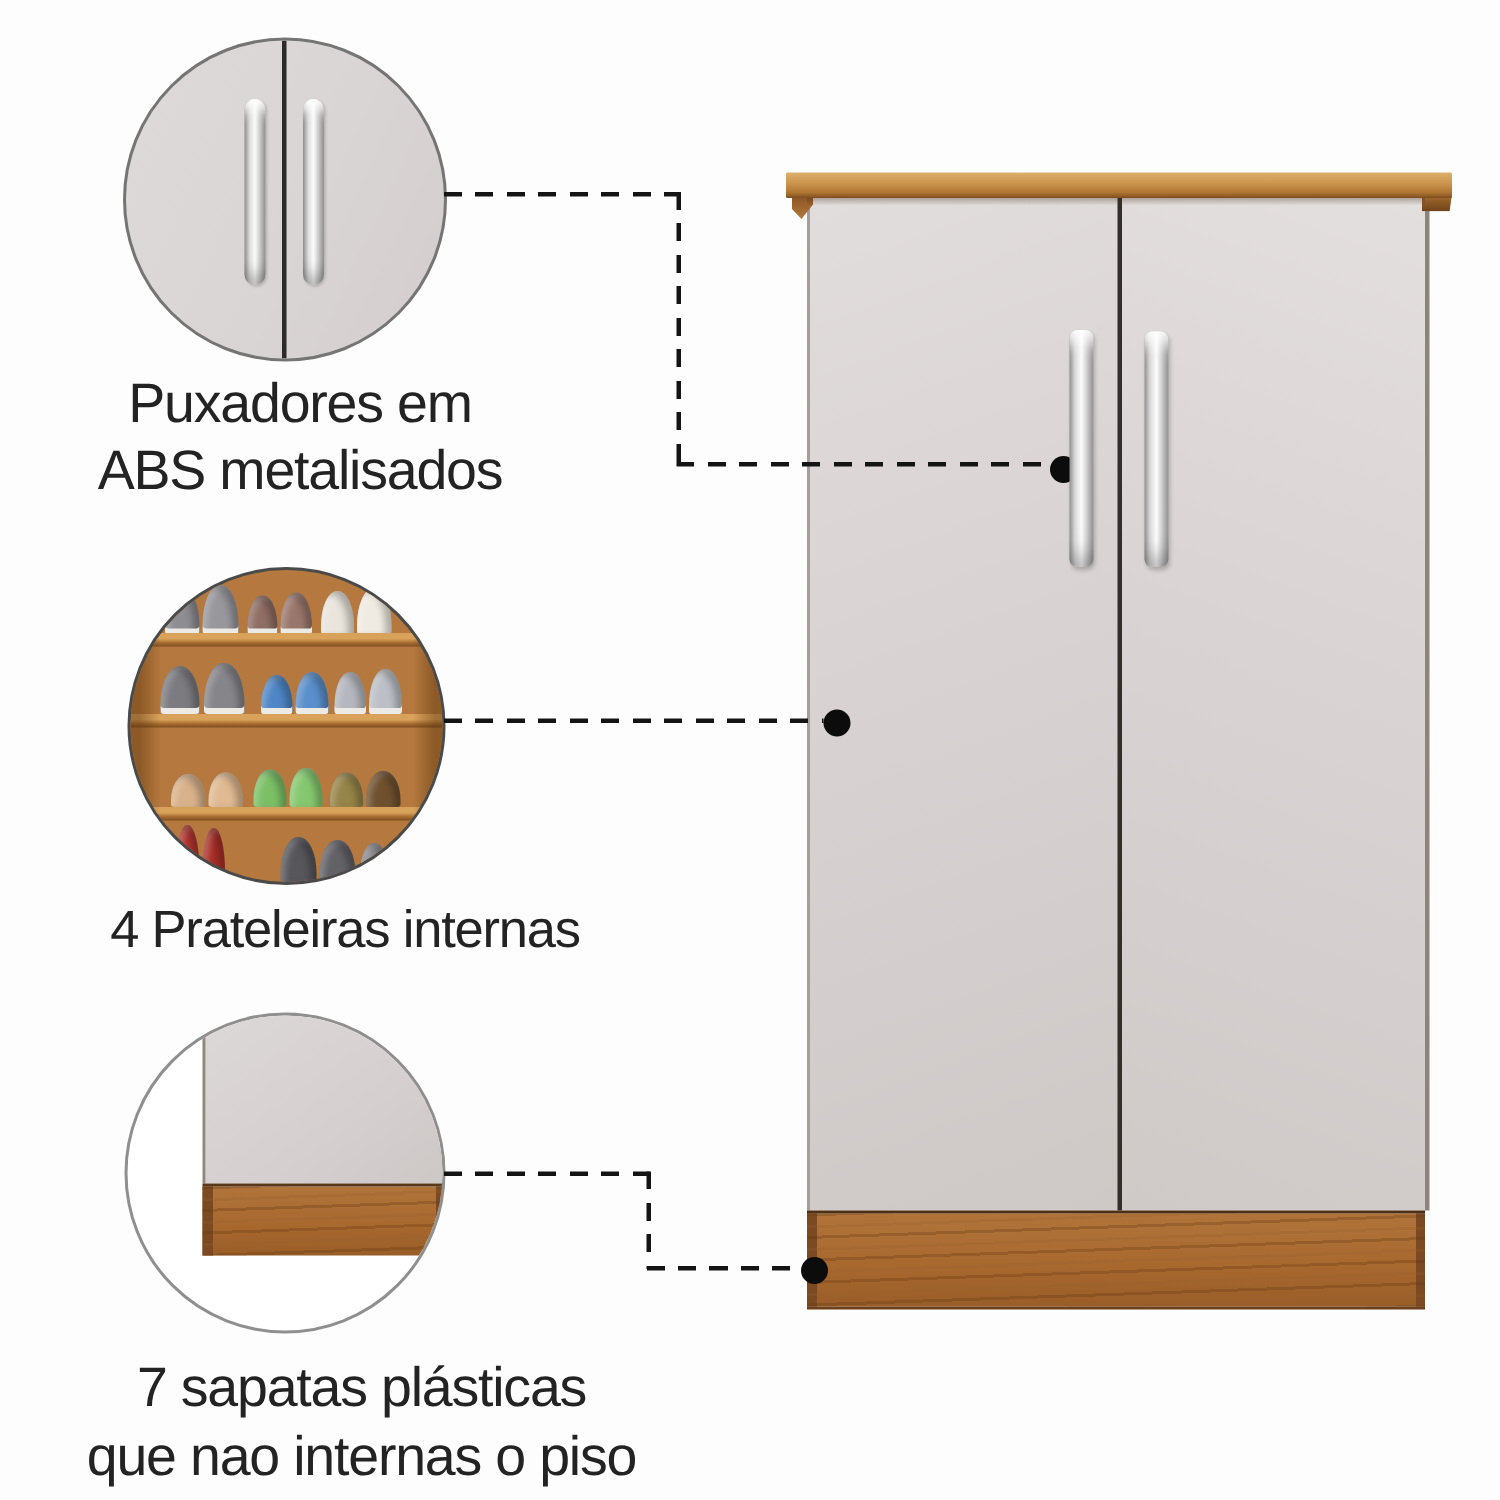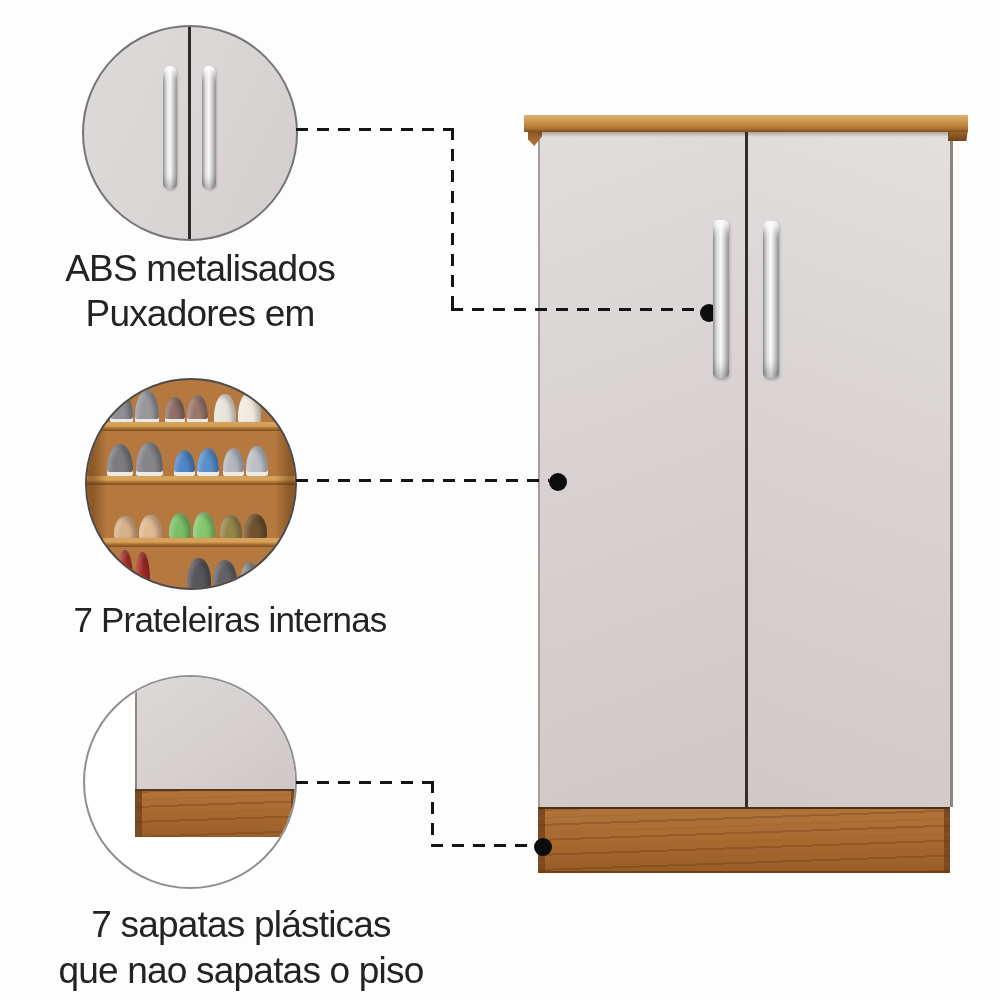--- a/index.html
+++ b/index.html
@@ -102,22 +102,22 @@
     </div>
     <div id="cab-base" class="wood-base"></div>
   </div>
 
   <div class="callout-circle" id="circle-handles">
     <div id="ch-line"></div>
     <div class="mini-handle" id="mini-handle-left"></div>
     <div class="mini-handle" id="mini-handle-right"></div>
   </div>
   <div class="caption" id="cap-handles">
+    <div>Puxadores em</div>
     <div>ABS metalisados</div>
-    <div>Puxadores em</div>
   </div>
 
   <div class="callout-circle" id="circle-shelves">
     <div id="shoe-area">
         <div class="shoe" style="left: 23px; top: 12px; width: 23px; height: 31px; background-color: rgb(141, 141, 146); box-shadow: rgb(236, 234, 228) 0px -4px 0px inset, rgba(0, 0, 0, 0.28) -4px 2px 5px inset, rgba(255, 255, 255, 0.25) 3px 2px 4px inset;"></div>
         <div class="shoe" style="left: 48px; top: 10px; width: 24px; height: 33px; background-color: rgb(151, 151, 156); box-shadow: rgb(236, 234, 228) 0px -4px 0px inset, rgba(0, 0, 0, 0.28) -4px 2px 5px inset, rgba(255, 255, 255, 0.25) 3px 2px 4px inset;"></div>
         <div class="shoe" style="left: 78px; top: 17px; width: 20px; height: 26px; background-color: rgb(143, 110, 101); box-shadow: rgb(236, 234, 228) 0px -4px 0px inset, rgba(0, 0, 0, 0.28) -4px 2px 5px inset, rgba(255, 255, 255, 0.25) 3px 2px 4px inset;"></div>
         <div class="shoe" style="left: 100px; top: 15px; width: 21px; height: 28px; background-color: rgb(154, 119, 109); box-shadow: rgb(236, 234, 228) 0px -4px 0px inset, rgba(0, 0, 0, 0.28) -4px 2px 5px inset, rgba(255, 255, 255, 0.25) 3px 2px 4px inset;"></div>
         <div class="shoe" style="left: 127px; top: 14px; width: 22px; height: 29px; background-color: rgb(233, 229, 220); box-shadow: rgba(0, 0, 0, 0.28) -4px 2px 5px inset, rgba(255, 255, 255, 0.25) 3px 2px 4px inset;"></div>
         <div class="shoe" style="left: 151px; top: 12px; width: 23px; height: 31px; background-color: rgb(239, 235, 226); box-shadow: rgba(0, 0, 0, 0.28) -4px 2px 5px inset, rgba(255, 255, 255, 0.25) 3px 2px 4px inset;"></div>
@@ -137,30 +137,30 @@
         <div class="shoe" style="left: 48px; top: 172px; width: 15px; height: 36px; background-color: rgb(169, 46, 40); box-shadow: rgba(0, 0, 0, 0.28) -4px 2px 5px inset, rgba(255, 255, 255, 0.25) 3px 2px 4px inset;"></div>
         <div class="shoe" style="left: 100px; top: 178px; width: 24px; height: 30px; background-color: rgb(86, 86, 91); box-shadow: rgba(0, 0, 0, 0.28) -4px 2px 5px inset, rgba(255, 255, 255, 0.25) 3px 2px 4px inset;"></div>
         <div class="shoe" style="left: 126px; top: 180px; width: 24px; height: 28px; background-color: rgb(97, 97, 102); box-shadow: rgba(0, 0, 0, 0.28) -4px 2px 5px inset, rgba(255, 255, 255, 0.25) 3px 2px 4px inset;"></div>
         <div class="shoe" style="left: 153px; top: 182px; width: 19px; height: 26px; background-color: rgb(138, 138, 142); box-shadow: rgba(0, 0, 0, 0.28) -4px 2px 5px inset, rgba(255, 255, 255, 0.25) 3px 2px 4px inset;"></div>
       </div>
     <div class="shelf-board" style="top:42px;"></div>
     <div class="shelf-board" style="top:96px;"></div>
     <div class="shelf-board" style="top:158px;"></div>
   </div>
   <div class="caption" id="cap-shelves">
-    <div>7 Prateleiras internas</div>
+    <div>4 Prateleiras internas</div>
   </div>
 
   <div class="callout-circle" id="circle-feet">
     <div id="cf-door"></div>
     <div id="cf-base" class="wood-base"></div>
   </div>
   <div class="caption" id="cap-feet">
     <div>7 sapatas plásticas</div>
-    <div>que nao sapatas o piso</div>
+    <div>que nao internas o piso</div>
   </div>
 
   <div class="dash-h" style="left:296px;top:128px;width:157px;"></div>
   <div class="dash-v" style="left:451px;top:128px;height:183px;"></div>
   <div class="dash-h" style="left:451px;top:308px;width:248px;"></div>
   <div class="dot" style="left:700px;top:304px;"></div>
 
   <div class="dash-h" style="left:296px;top:479px;width:253px;"></div>
   <div class="dot" style="left:549px;top:473px;"></div>
 

